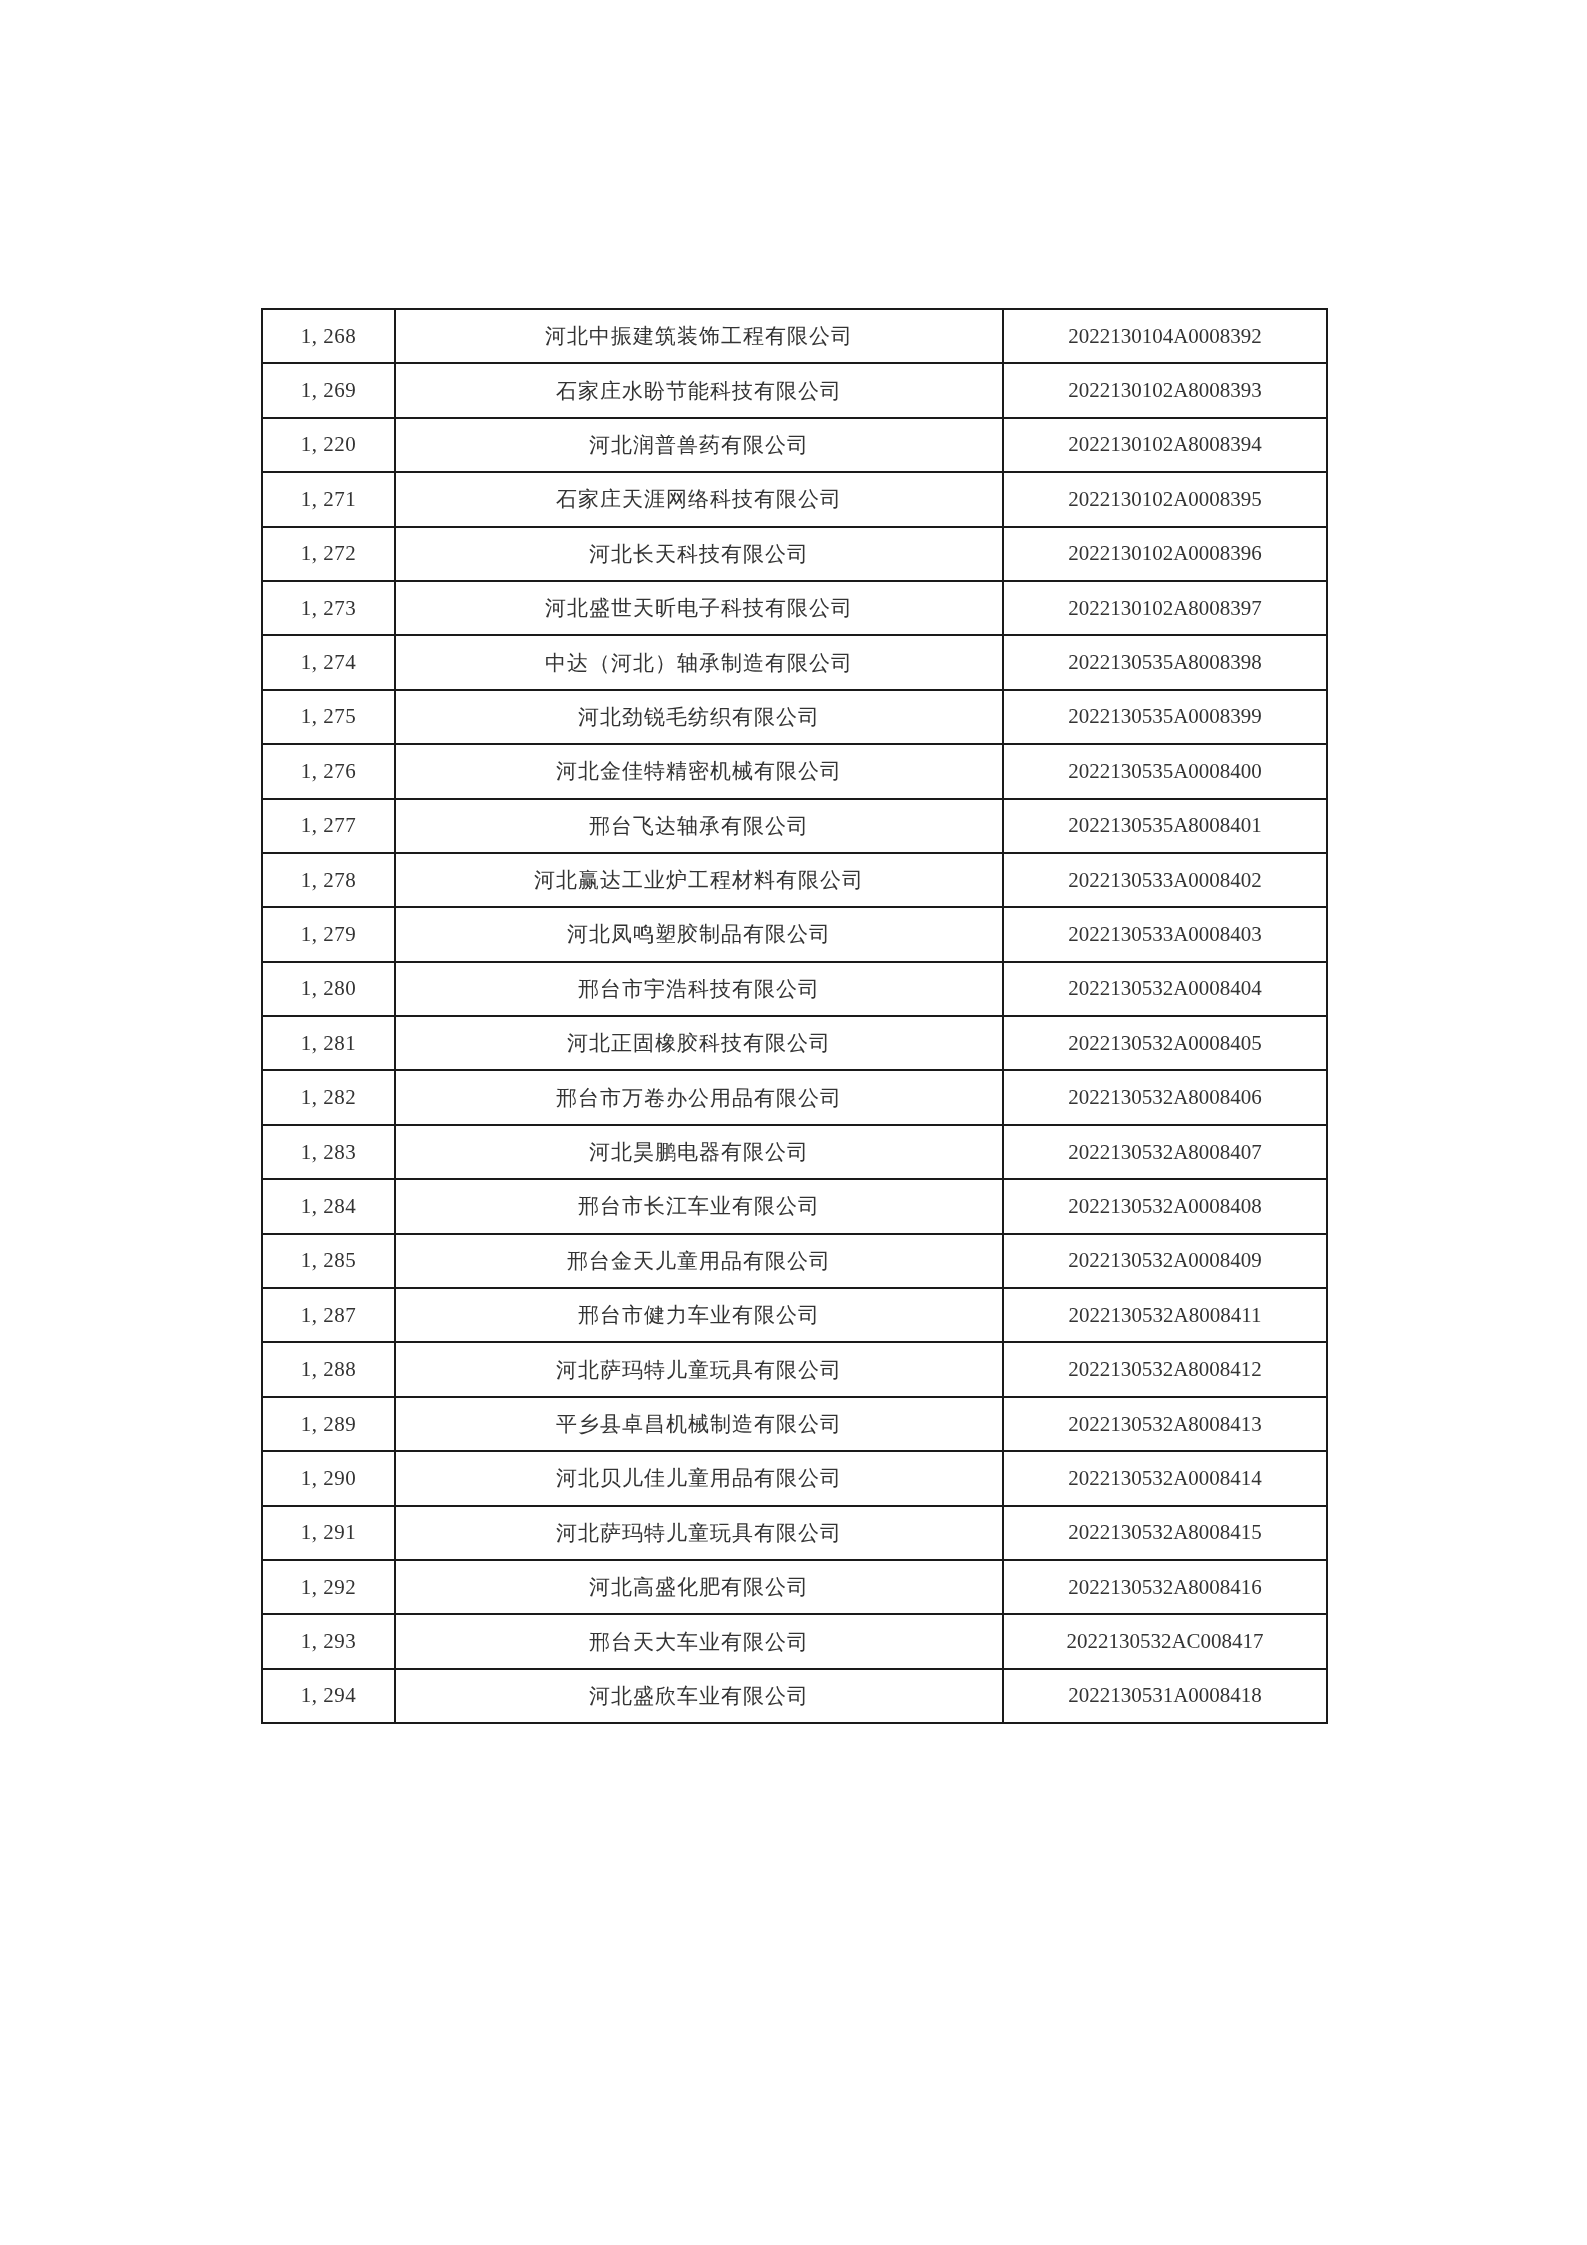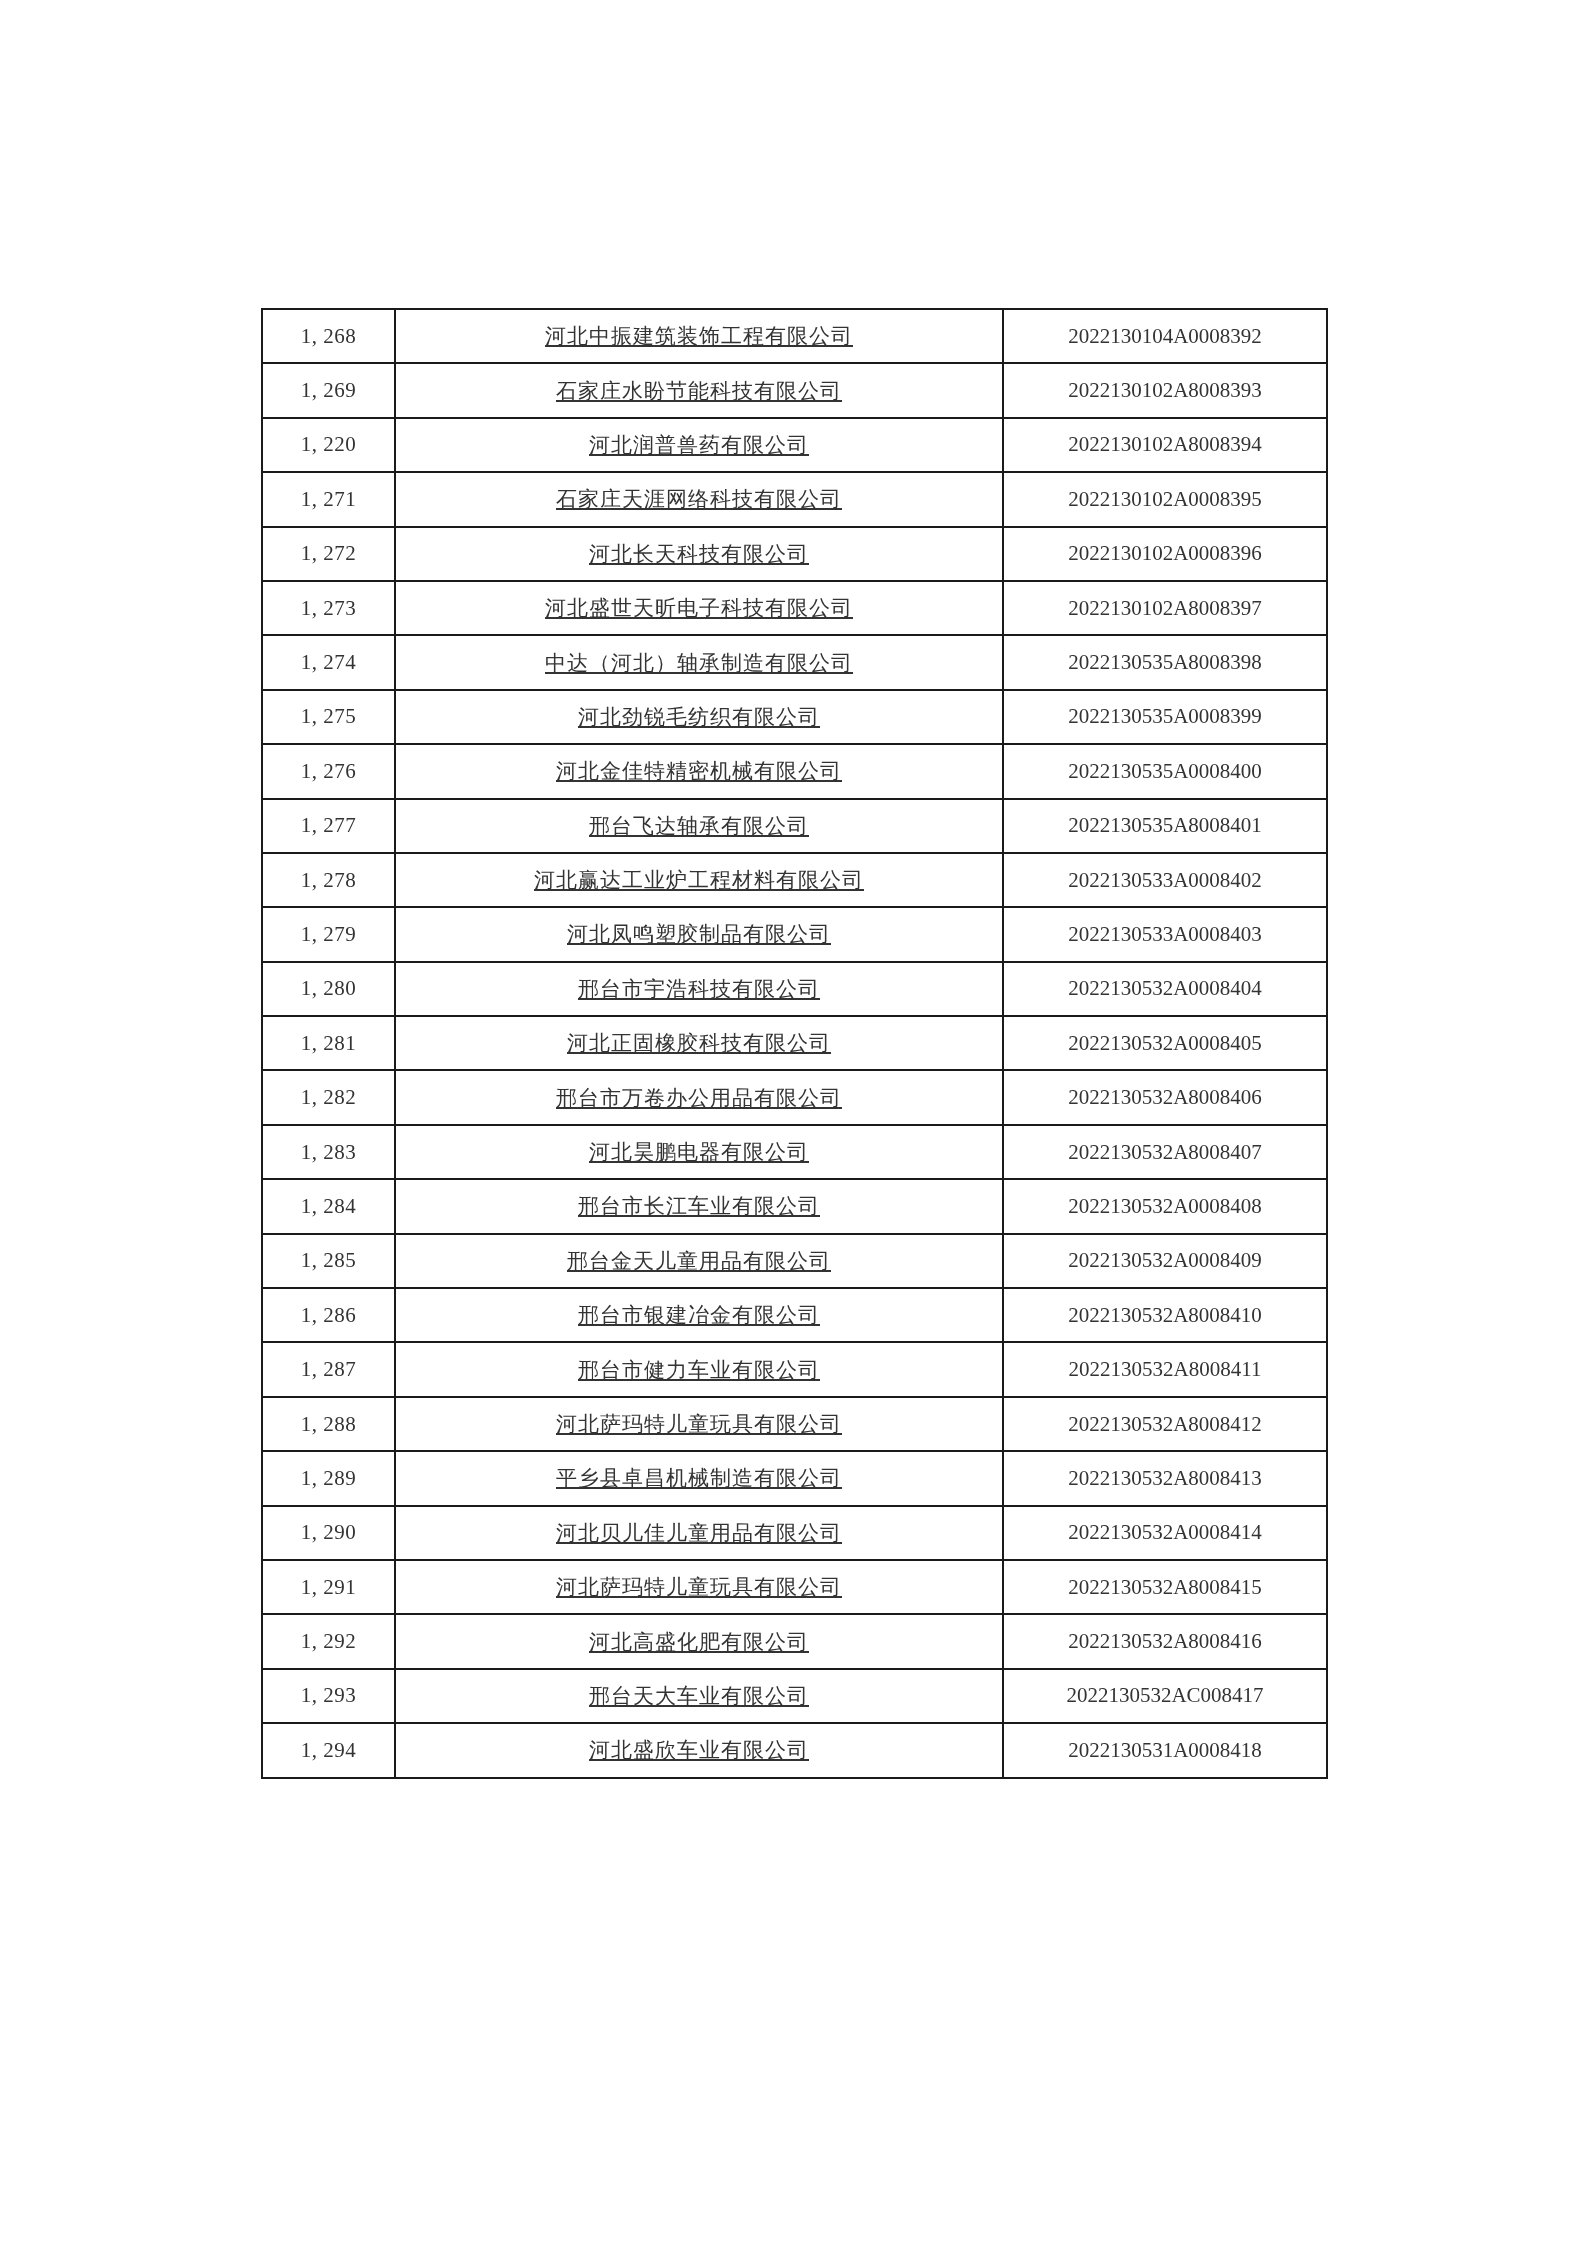--- a/index.html
+++ b/index.html
@@ -4,21 +4,21 @@
 <style>
   html, body { margin: 0; padding: 0; background: #ffffff; }
   body { width: 1587px; height: 2245px; position: relative; overflow: hidden;
          font-family: "Liberation Serif", "DejaVu Serif", serif; color: #333; }
   table.list { position: absolute; left: 261px; top: 308px; border-collapse: collapse;
                table-layout: fixed; width: 1065px; }
   table.list td { border: 2px solid #1a1a1a; height: 52.4px; padding: 0; text-align: center;
                   vertical-align: middle; font-size: 21px; white-space: nowrap; }
   col.c1 { width: 133px; } col.c2 { width: 608px; } col.c3 { width: 324px; }
   td.num { letter-spacing: 0.5px; }
-  td.name { letter-spacing: 1px; text-decoration: underline; }
+  td.name { letter-spacing: 1px; }
   td.code { letter-spacing: 0px; }
 </style>
 </head>
 <body>
 
 <table class="list">
   <colgroup>
       <col class="c1">
       <col class="c2">
       <col class="c3">
@@ -108,25 +108,20 @@
         <td class="num">1, 284</td>
         <td class="name">邢台市长江车业有限公司</td>
         <td class="code">2022130532A0008408</td>
       </tr>
       <tr>
         <td class="num">1, 285</td>
         <td class="name">邢台金天儿童用品有限公司</td>
         <td class="code">2022130532A0008409</td>
       </tr>
       <tr>
-        <td class="num">1, 286</td>
-        <td class="name">邢台市银建冶金有限公司</td>
-        <td class="code">2022130532A8008410</td>
-      </tr>
-      <tr>
         <td class="num">1, 287</td>
         <td class="name">邢台市健力车业有限公司</td>
         <td class="code">2022130532A8008411</td>
       </tr>
       <tr>
         <td class="num">1, 288</td>
         <td class="name">河北萨玛特儿童玩具有限公司</td>
         <td class="code">2022130532A8008412</td>
       </tr>
       <tr>

